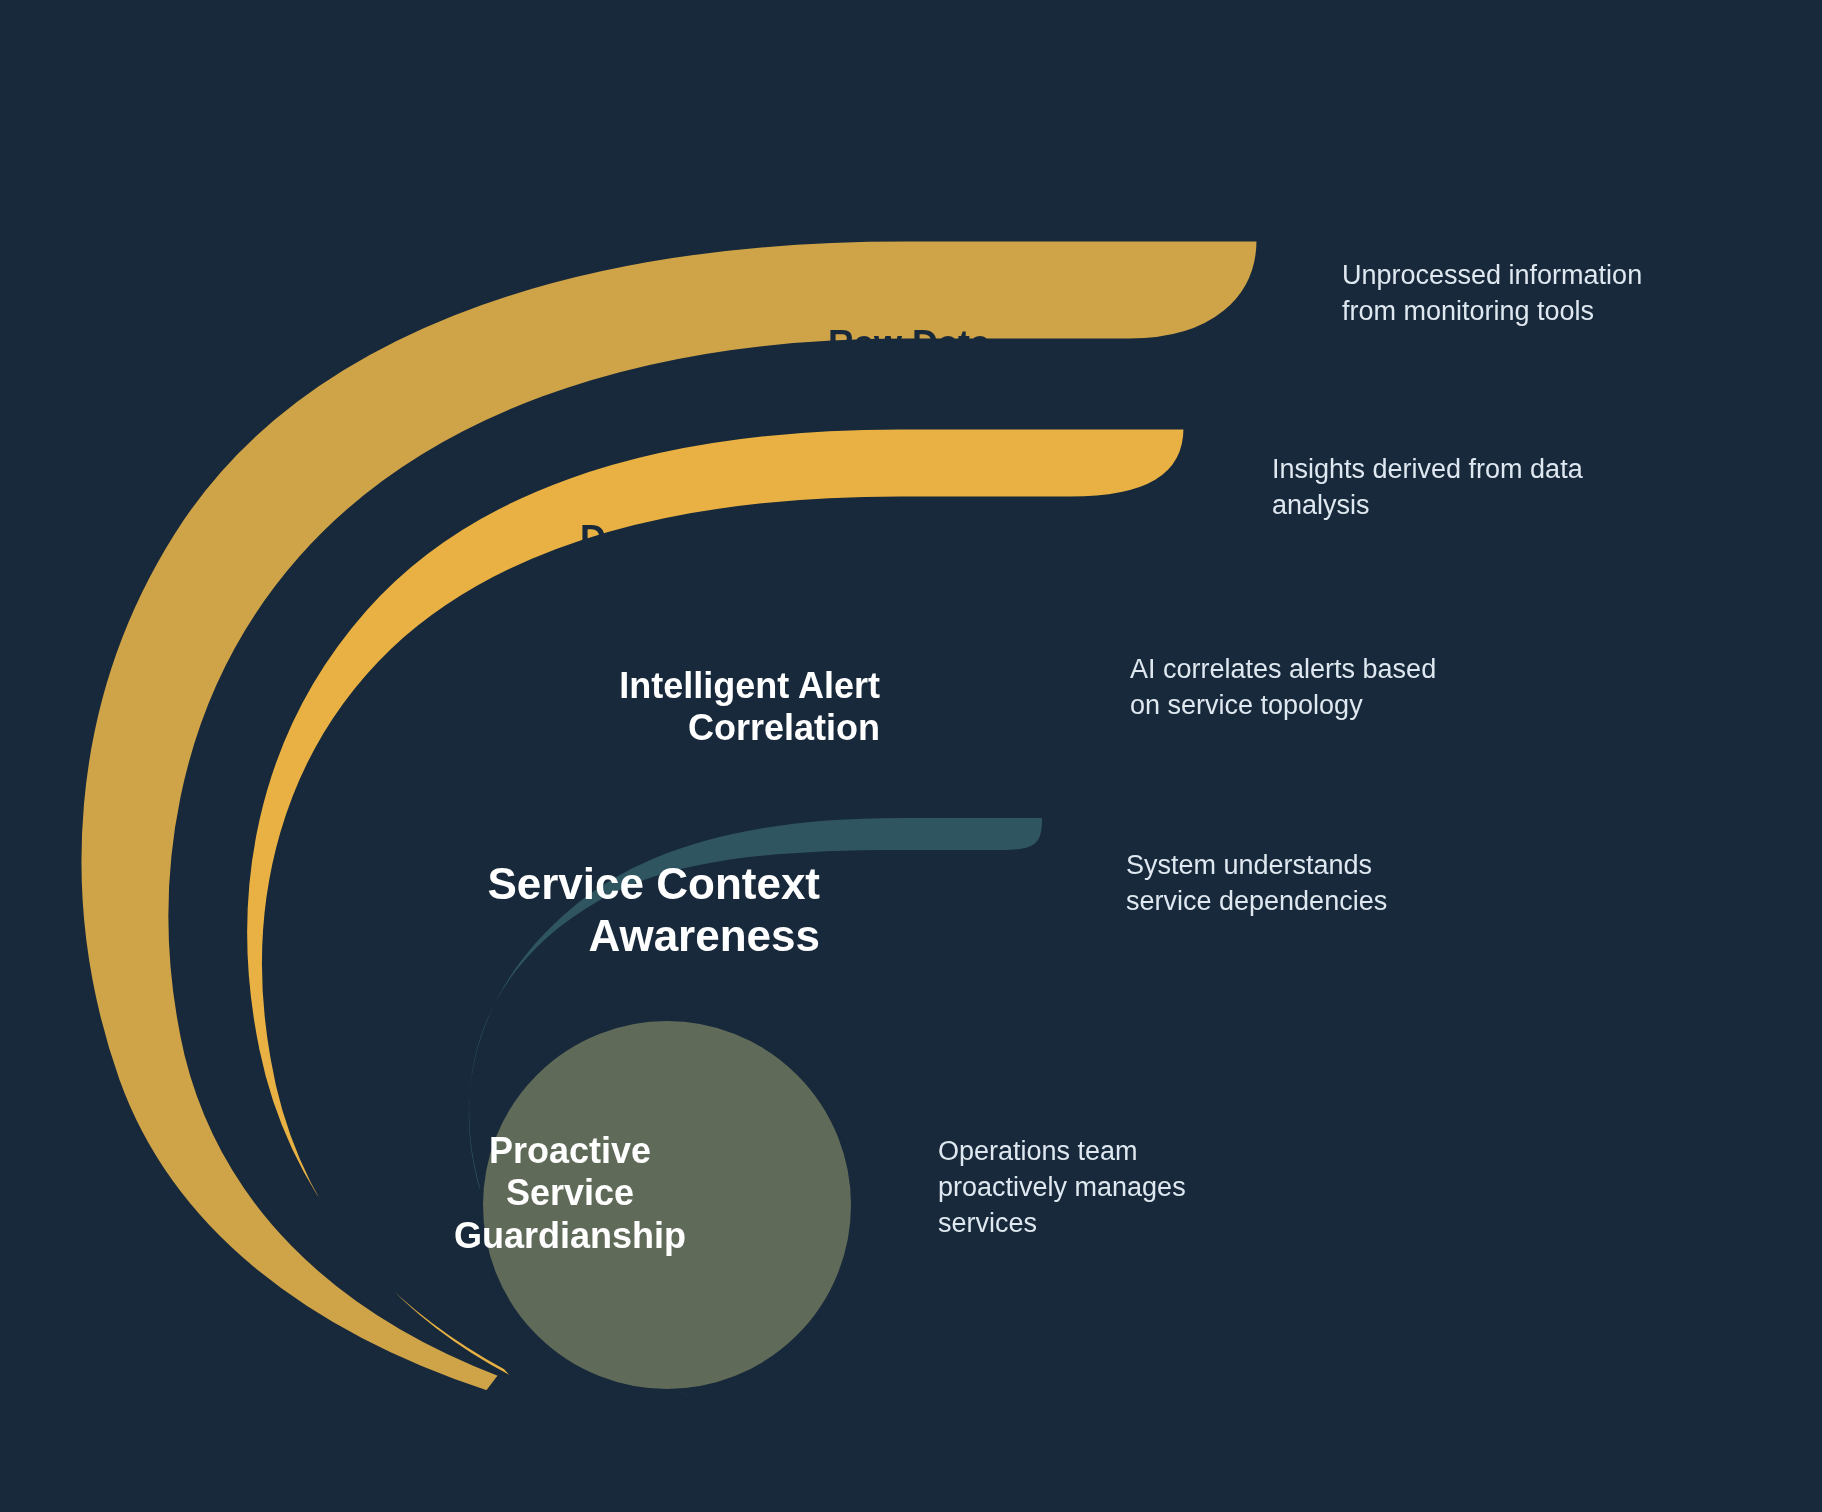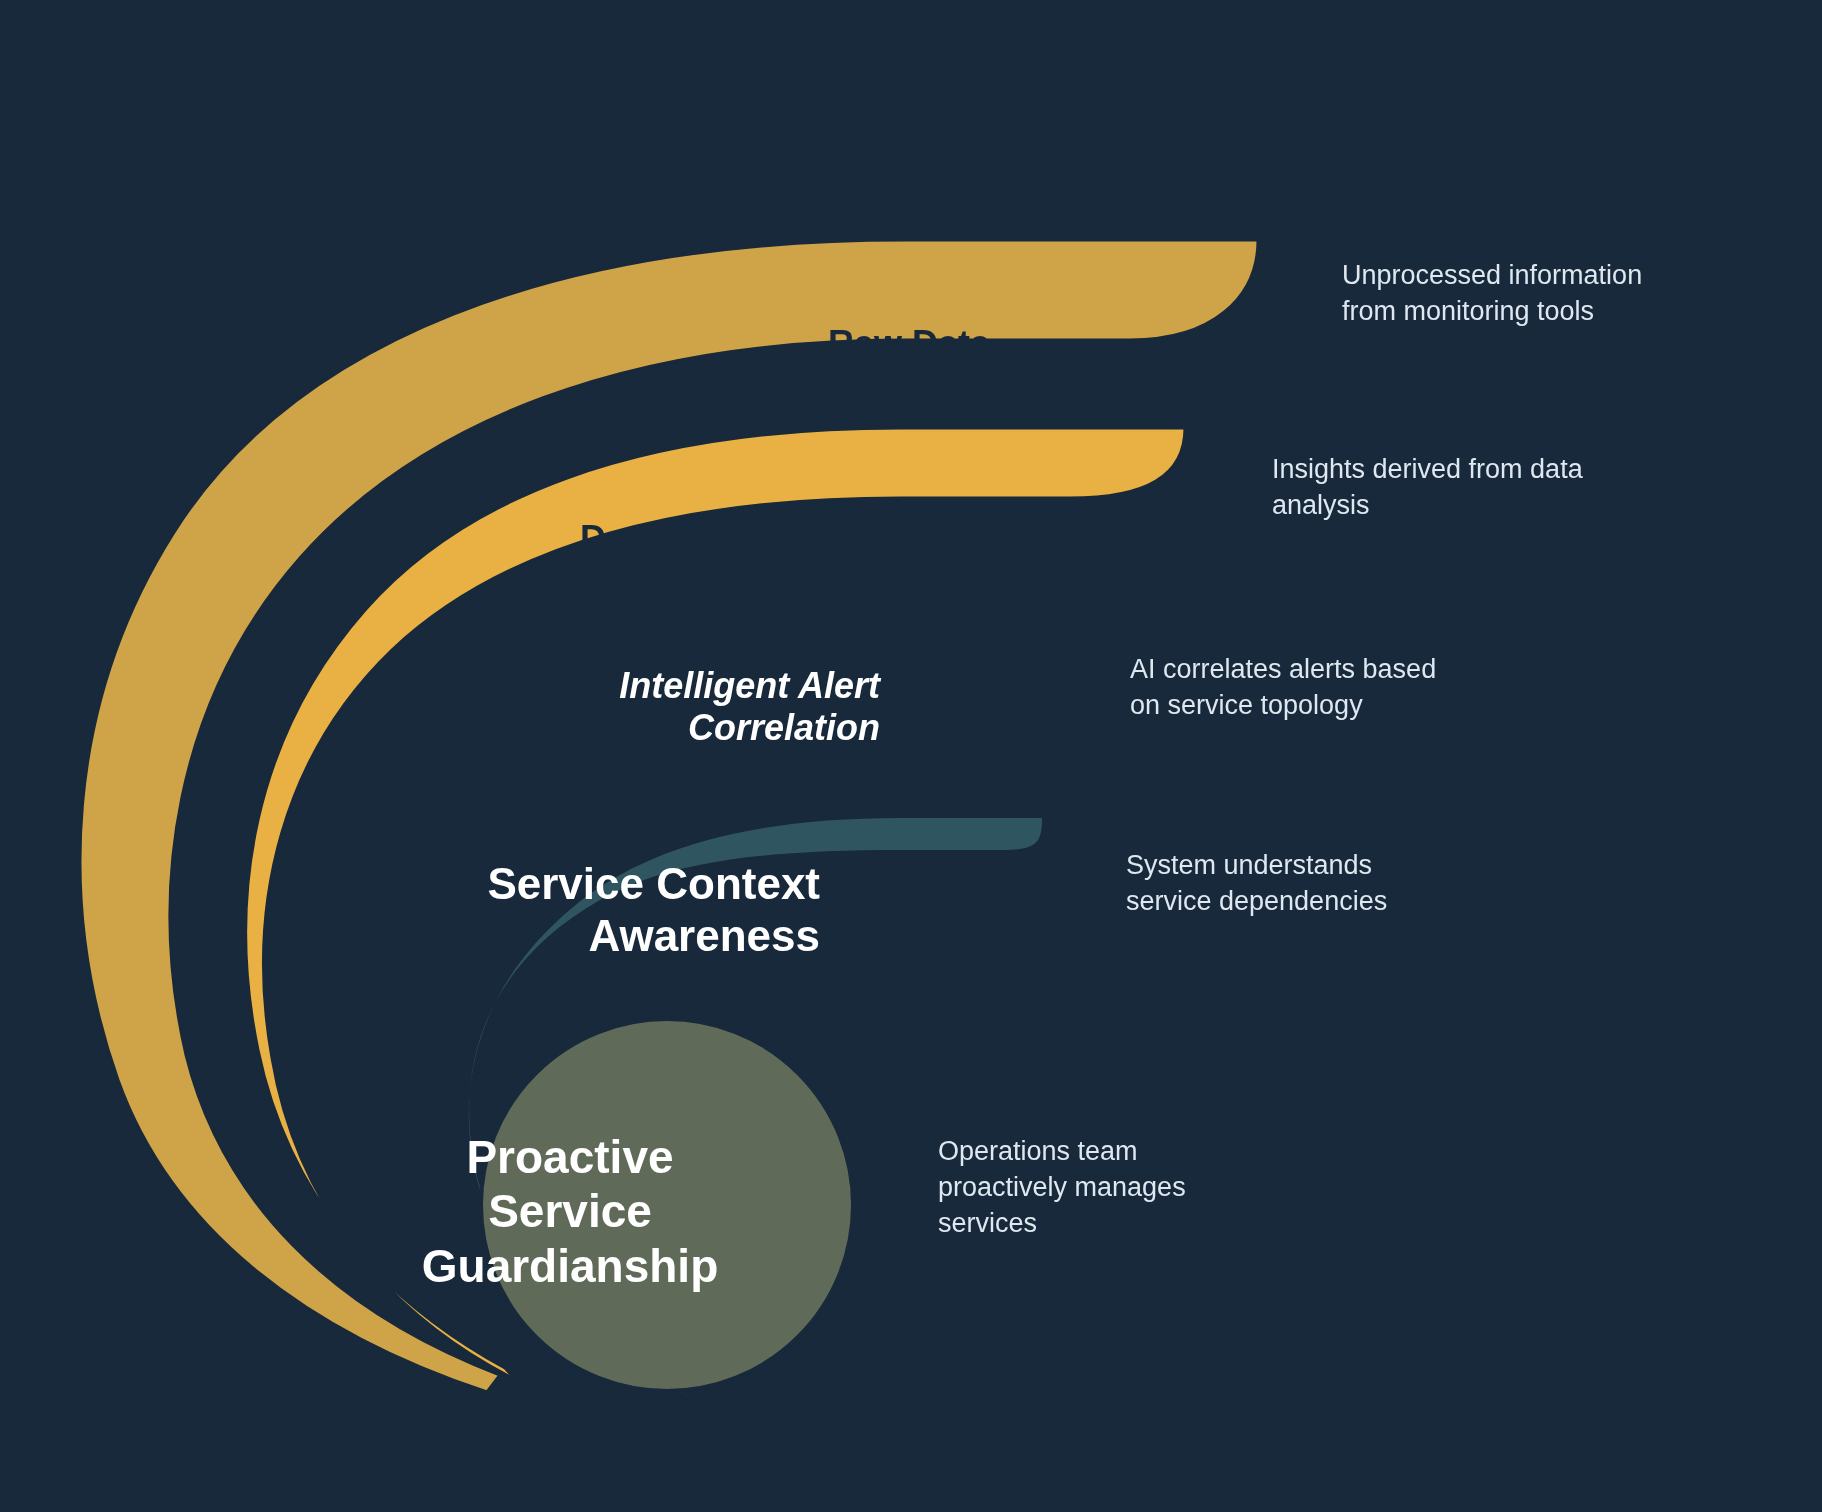--- a/index.html
+++ b/index.html
@@ -107,27 +107,27 @@
              L 1002 850
              C 1038 850 1042 842 1042 818 Z" fill="#2f5560"></path>
 
     <circle cx="667" cy="1205" r="186" fill="#606a59" stroke="#17293a" stroke-width="4"></circle>
   </svg>
 
   <div class="stage-label" style="left:440px; top:518px; width:490px; font-size:36px; color:#17293a;">Data-Driven Insights</div>
 
   <div class="stage-label" style="left:500px; top:323px; width:490px; font-size:36px; color:#17293a;">Raw Data</div>
 
-  <div class="stage-label" style="left:430px; top:665px; width:450px; font-size:36px; color:#ffffff;font-style:italic;">Intelligent Alert
+  <div class="stage-label" style="left:430px; top:665px; width:450px; font-size:36px; color:#ffffff;">Intelligent Alert
 Correlation</div>
 
   <div class="stage-label" style="left:370px; top:858px; width:450px; font-size:44px; color:#ffffff;">Service Context
 Awareness</div>
 
-  <div class="stage-label" style="left:420px; top:1130px; width:300px; font-size:46px; color:#ffffff; text-align:center;">Proactive
+  <div class="stage-label" style="left:420px; top:1130px; width:300px; font-size:36px; color:#ffffff; text-align:center;">Proactive
 Service
 Guardianship</div>
 
   <div class="stage-desc" style="left:1342px; top:258px; width:430px;">Unprocessed information
 from monitoring tools</div>
 
   <div class="stage-desc" style="left:1272px; top:452px; width:430px;">Insights derived from data
 analysis</div>
 
   <div class="stage-desc" style="left:1130px; top:652px; width:430px;">AI correlates alerts based

